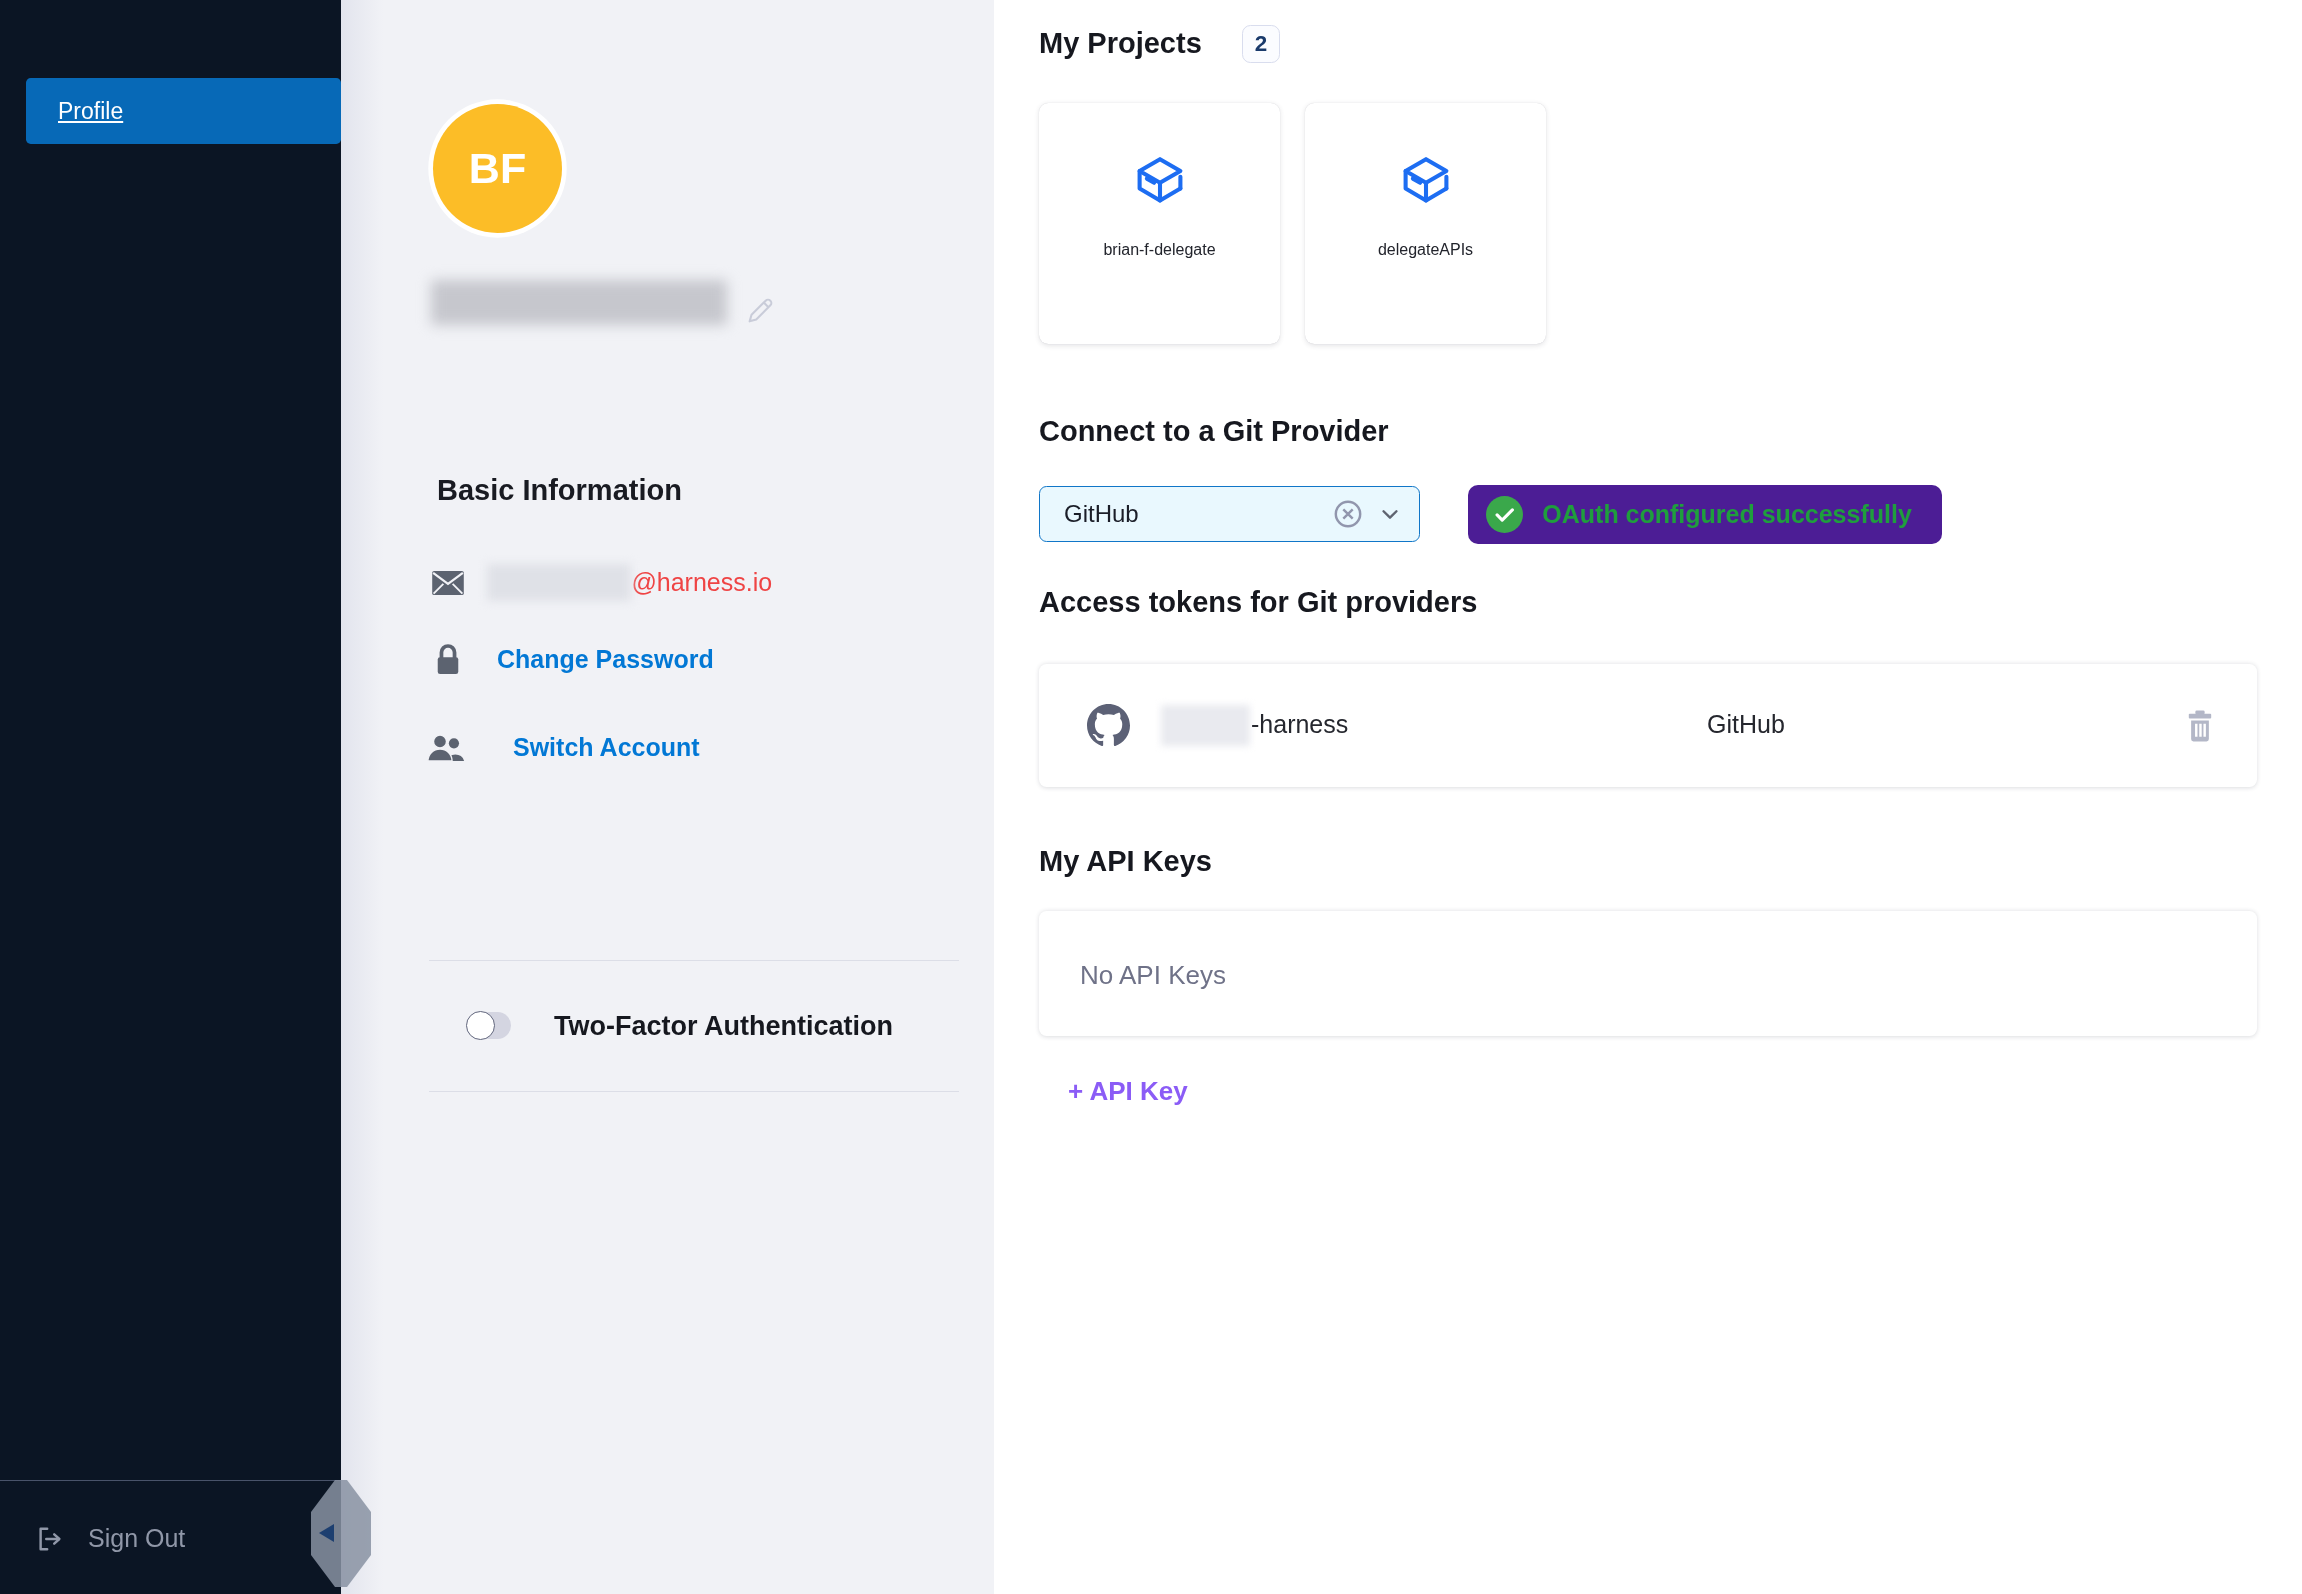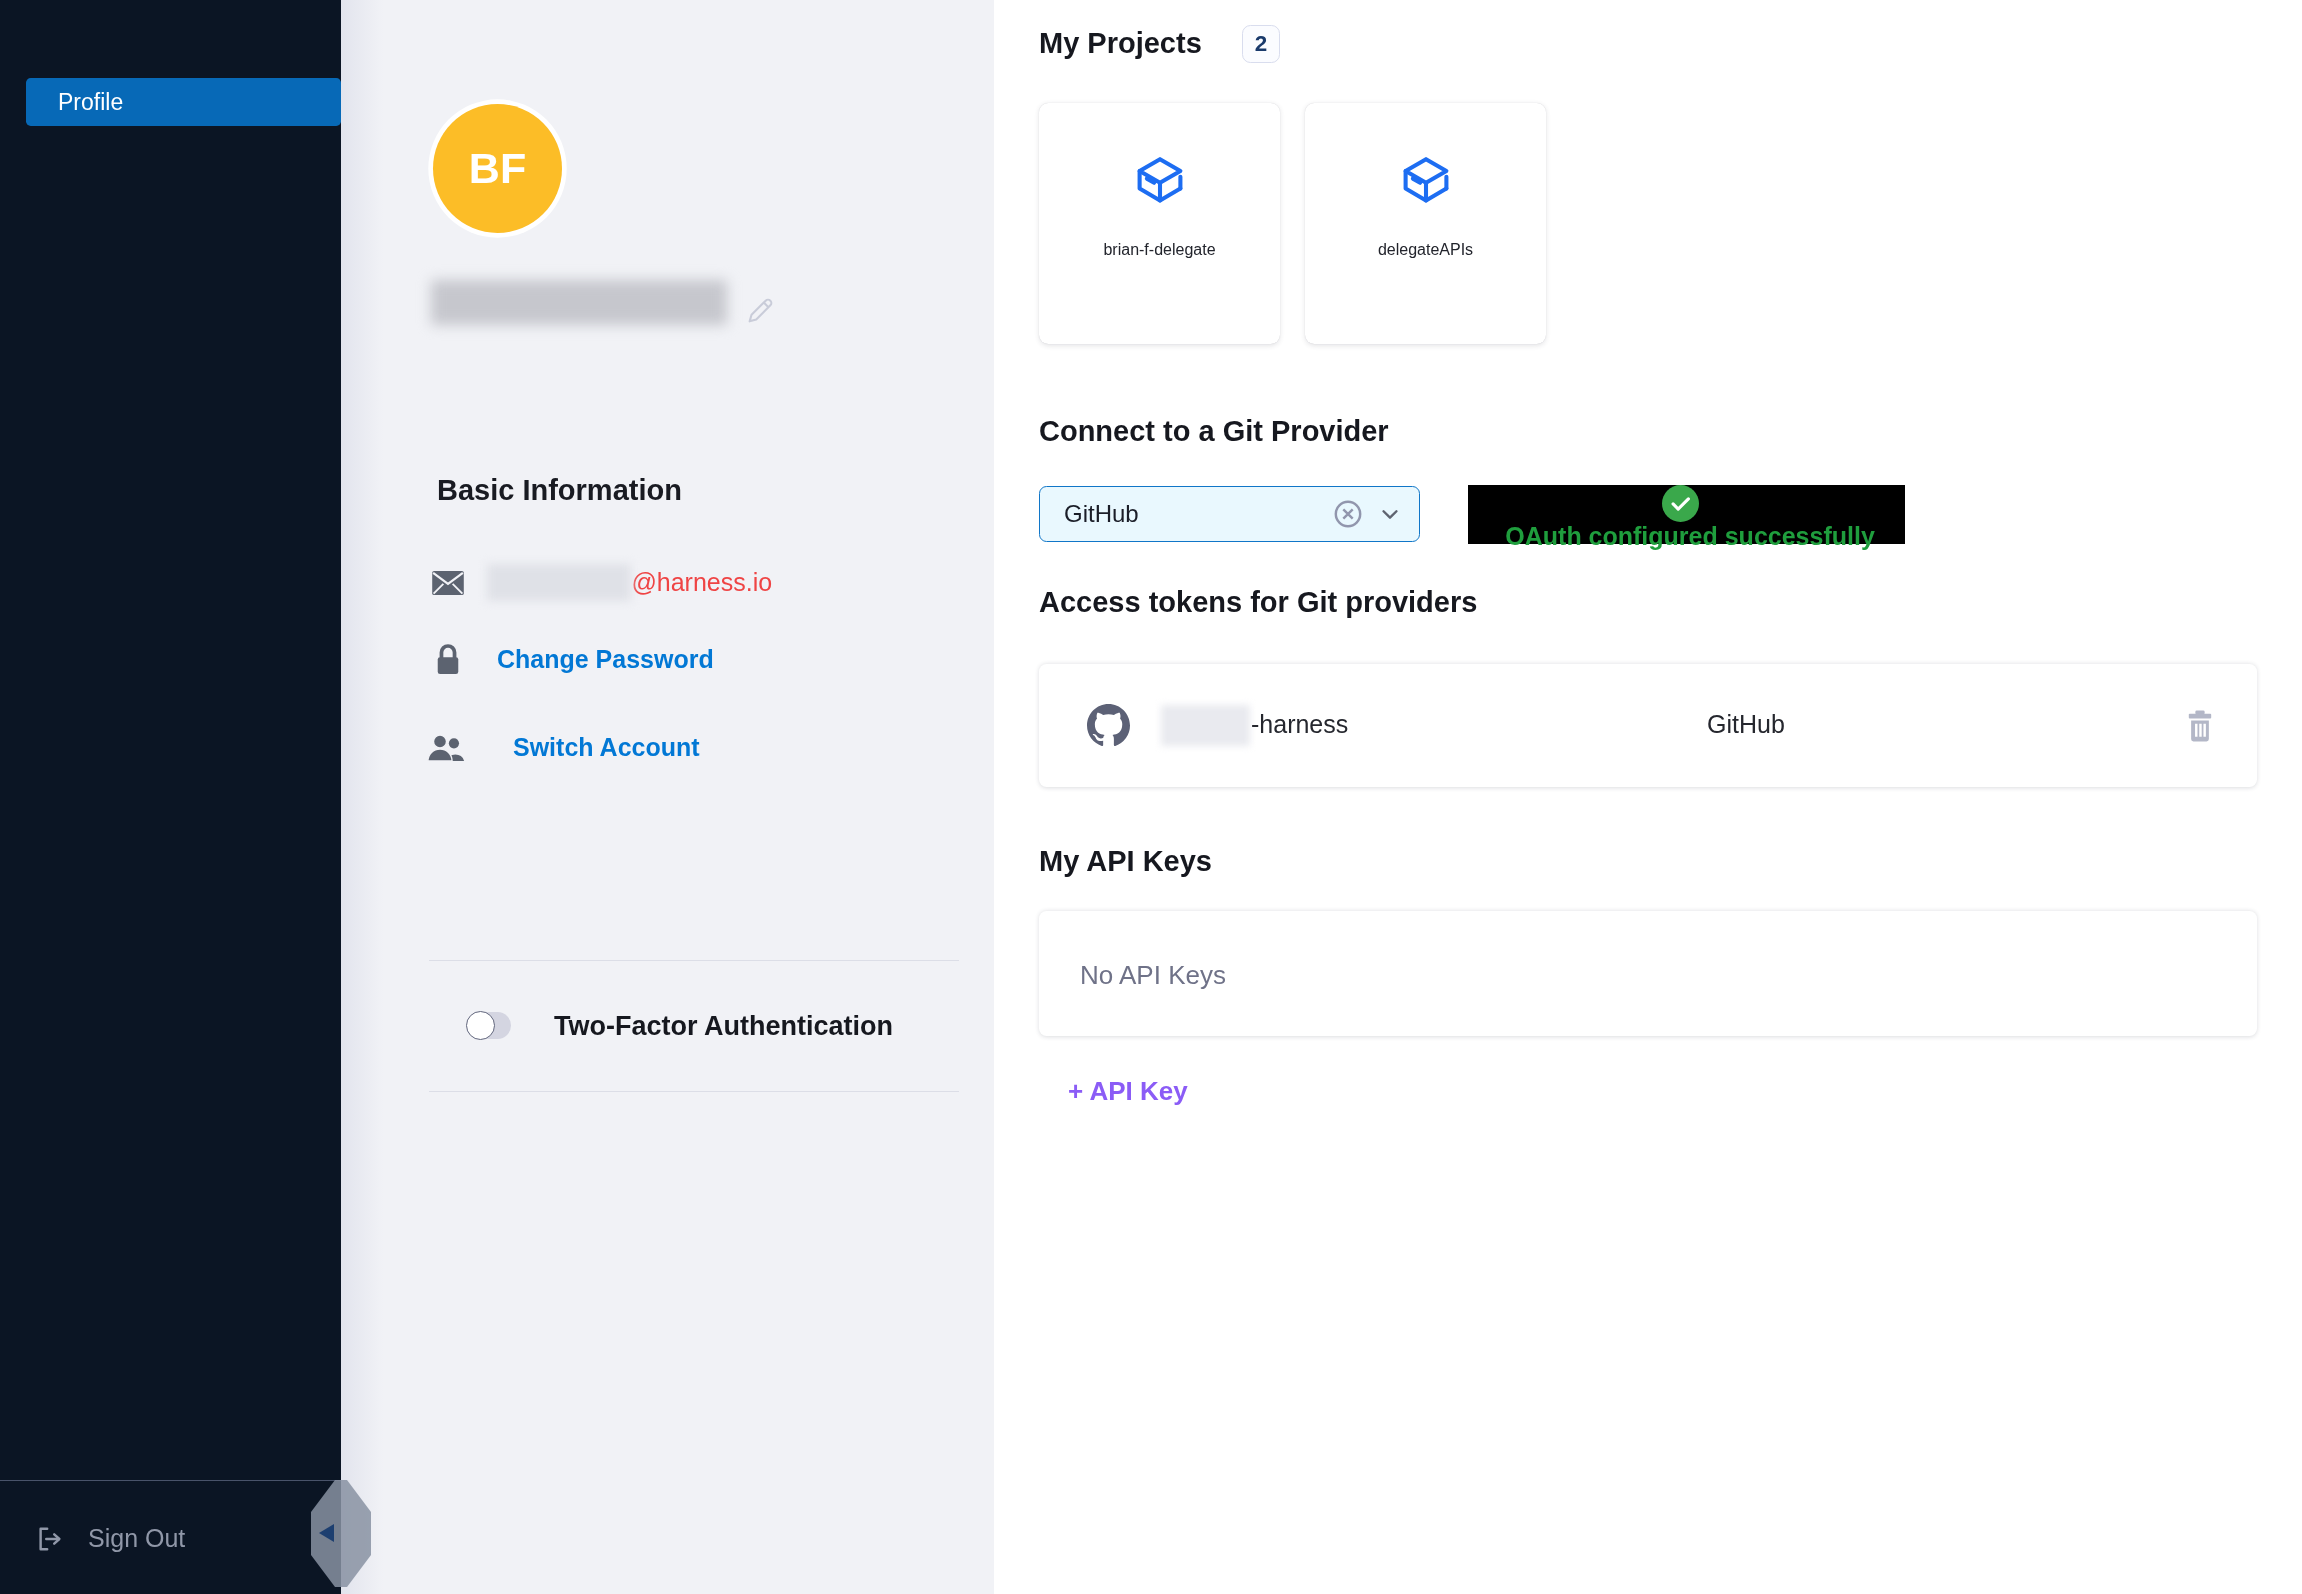--- a/index.html
+++ b/index.html
@@ -1,23 +1,23 @@
 <!DOCTYPE html>
 <html style="font-size:15px"><head>
 <meta charset="utf-8">
 <style>
   html,body{margin:0;padding:0;}
   body{width:2303px;height:1594px;position:relative;overflow:hidden;background:#ffffff;
        font-family:"Liberation Sans",sans-serif;color:#1c1e26;}
 
   
   .sidebar{position:absolute;left:0;top:0;width:341px;height:1594px;background:#0b1524;}
-  .profile-btn{position:absolute;left:26px;top:78px;width:315px;height:48px;background:#0769b7;
+  .profile-btn{position:absolute;left:26px;top:78px;width:315px;height:66px;background:#0769b7;
        border:none;border-radius:4.7px;color:#fff;font-size:23px;font-family:inherit;text-align:left;
-       padding:0 0 0 32px;cursor:pointer;}
+       padding:0 0 0 32px;cursor:pointer;text-decoration:underline;}
   .sidebar-divider{position:absolute;left:0;top:1480px;width:341px;height:0.9px;background:#49536a;}
   .signout{position:absolute;left:35px;top:1520px;height:37px;display:flex;align-items:center;gap:23px;
        cursor:pointer;color:#9097a8;font-size:25px;}
 
   
   .collapse-handle{position:absolute;left:311px;top:1480px;width:60px;height:107px;
        background:rgba(136,146,162,.85);cursor:pointer;
        clip-path:polygon(40% 0%,60% 0%,100% 30%,100% 70%,60% 100%,40% 100%,0% 70%,0% 30%);}
   .collapse-arrow{position:absolute;left:8.4px;top:44px;width:0;height:0;
        border-top:9.3px solid transparent;border-bottom:9.3px solid transparent;border-right:15px solid #1d3f70;}
@@ -62,22 +62,22 @@
   .project-card{position:absolute;top:103px;width:241px;height:241px;background:#fff;border-radius:9.3px;
        box-shadow:0 1.9px 5.6px rgba(40,41,61,.12),0 0 0.9px rgba(40,41,61,.2);display:flex;flex-direction:column;
        align-items:center;padding-top:48px;box-sizing:border-box;cursor:pointer;}
   .card-1{left:1039px;} .card-2{left:1305px;}
   .project-name{margin-top:32px;font-size:16px;color:#22242c;}
   .git-select{position:absolute;left:1039px;top:486px;width:381px;height:56px;box-sizing:border-box;
        background:#e9f8fe;border:1.9px solid #1076c8;border-radius:7.5px;display:flex;align-items:center;
        padding:0 17px 0 24px;cursor:pointer;}
   .git-select-value{font-size:24px;color:#1b1e28;}
   .select-icons{margin-left:auto;display:flex;align-items:center;gap:15px;}
-  .oauth-badge{position:absolute;left:1468px;top:485px;height:59px;background:#000000;border-radius:0;
-       display:flex;align-items:center;padding:0 30px 0 17.7px;flex-direction:column;}
+  .oauth-badge{position:absolute;left:1468px;top:485px;height:59px;background:#4c1d95;border-radius:10px;
+       display:flex;align-items:center;padding:0 30px 0 17.7px;}
   .oauth-text{font-size:25px;font-weight:600;color:#1f9e3d;margin-left:19.6px;}
   .wide-card{position:absolute;left:1039px;width:1218px;background:#fff;border-radius:7.5px;
        box-shadow:0 0.9px 4.7px rgba(40,41,61,.16);}
   .token-card{top:664px;height:123px;}
   .empty-card{top:911px;height:125px;}
   .gh-icon{position:absolute;left:48px;top:40px;}
   .token-redacted{position:absolute;left:122px;top:41px;width:89px;height:41px;background:#e9eaef;filter:blur(3.7px);}
   .token-name{position:absolute;left:212px;top:48px;font-size:25px;line-height:25px;color:#25272e;}
   .token-provider{position:absolute;left:668px;top:48px;font-size:25px;line-height:25px;color:#25272e;}
   .trash-btn{position:absolute;left:1147px;top:46px;cursor:pointer;}

